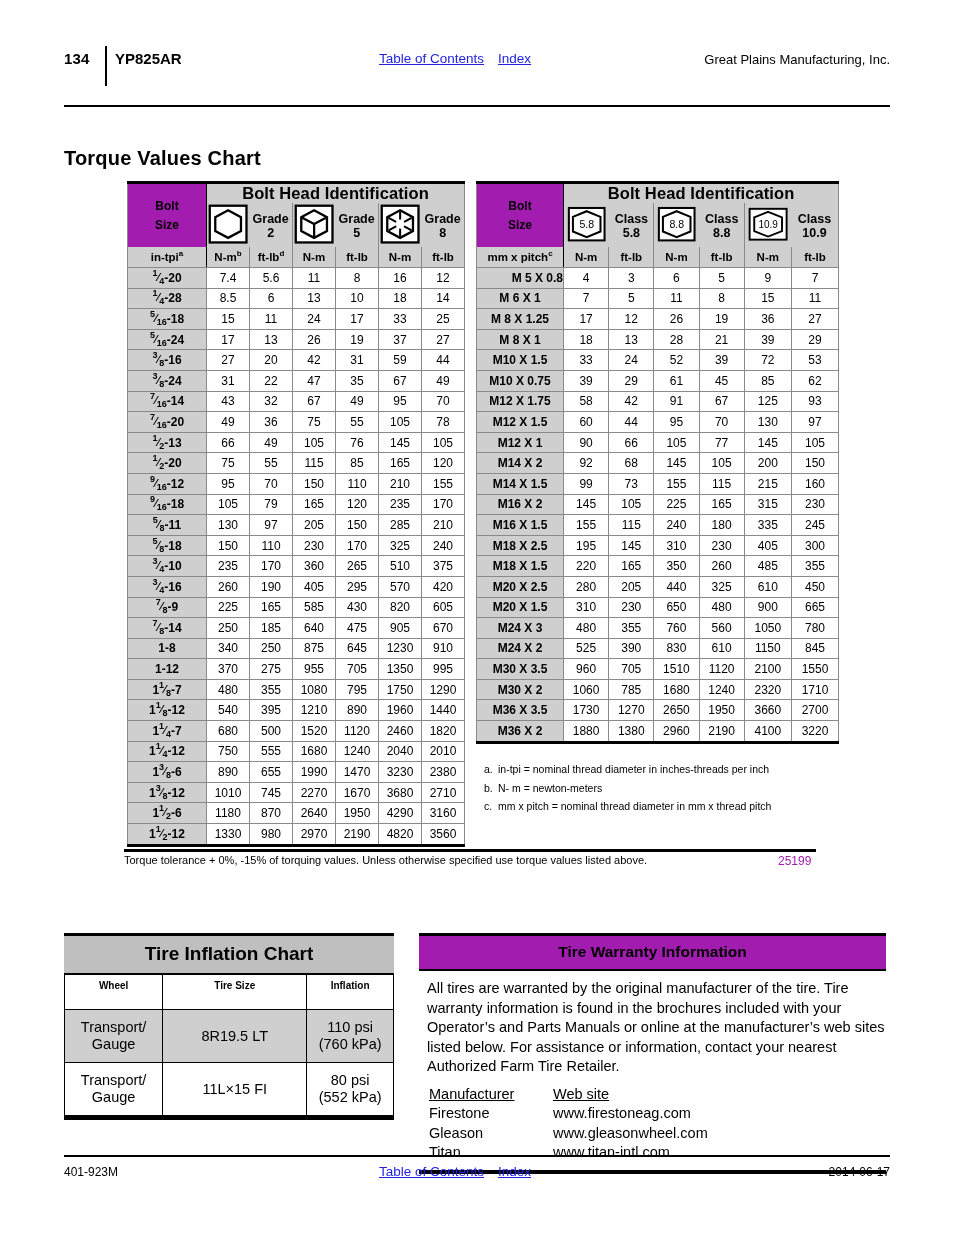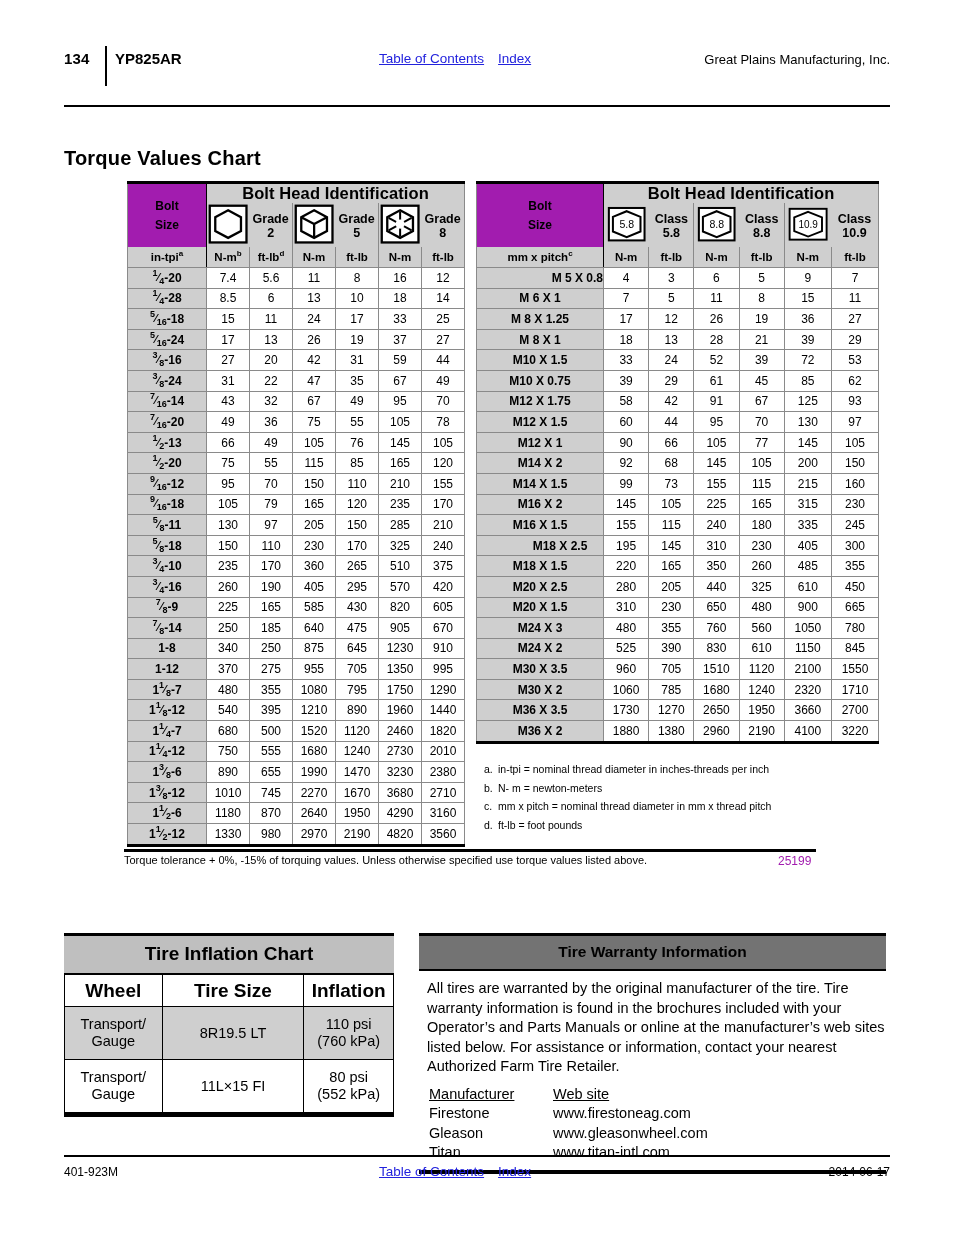--- a/index.html
+++ b/index.html
@@ -57,31 +57,31 @@
   .tol-line{position:absolute;left:124px;top:849px;width:692px;height:2.5px;background:#000;}
   .tol-text{position:absolute;left:124px;top:854px;font-size:11px;}
   .tol-code{position:absolute;left:778px;top:854px;font-size:12px;color:#a21caf;}
 
   
   .tic{position:absolute;left:64px;top:933px;width:330px;}
   .tic-topbar{height:3px;background:#000;}
   .tic-title{background:#bfbfbf;text-align:center;font-size:19px;font-weight:bold;padding:7px 0 8px;}
   .tic-tbl{border-collapse:collapse;width:330px;font-size:14.5px;}
   .tic-tbl td,.tic-tbl th{border:1px solid #000;text-align:center;padding:4px 2px;}
-  .tic-tbl thead th{font-weight:bold;font-size:19px;border-top:2px solid #000;padding:5px 2px 4px;margin-top:39px;}
+  .tic-tbl thead th{font-weight:bold;font-size:10px;border-top:2px solid #000;padding:5px 2px 18px;margin-top:39px;}
   .tic-tbl tbody td{line-height:17px;}
   .tic-r1 td{background:#cfcfcf;height:44px;}
   .tic-r2 td{background:#ffffff;height:44px;}
   .tic-botbar{height:4px;background:#000;}
   .c-wheel{width:96px;} .c-size{width:148px;} .c-infl{width:86px;}
 
   
   .twi{position:absolute;left:419px;top:933px;width:467px;}
   .twi-topbar{height:3px;background:#000;}
-  .twi-title{background:#737373;text-align:center;font-size:15.5px;font-weight:bold;padding:7px 0 8px;border-bottom:2px solid #000;}
+  .twi-title{background:#a21caf;text-align:center;font-size:15.5px;font-weight:bold;padding:7px 0 8px;border-bottom:2px solid #000;}
   .twi-body{font-size:14.5px;line-height:19.6px;padding:8px 0 0 8px;}
   .twi-tbl{margin-top:7px;font-size:14.5px;line-height:17.5px;}
   .twi-tbl td{padding:0;vertical-align:top;}
   .twi-col1{width:122px;}
   .u{text-decoration:underline;}
   .twi-botbar{height:4px;background:#000;margin-top:6px;}
 
   
   .ftr-line{position:absolute;left:64px;top:1155px;width:826px;height:2px;background:#000;}
   .ftr{position:absolute;left:64px;top:1163px;width:826px;height:24px;font-size:12px;}
@@ -374,21 +374,21 @@
           <td class="val">1120</td>
           <td class="val vsep">2460</td>
           <td class="val">1820</td>
         </tr>
         <tr>
           <td class="sz">1<span class="frac"><span class="n">1</span><span class="s">⁄</span><span class="d">4</span></span>-12</td>
           <td class="val">750</td>
           <td class="val">555</td>
           <td class="val vsep">1680</td>
           <td class="val">1240</td>
-          <td class="val vsep">2730</td>
+          <td class="val vsep">2040</td>
           <td class="val">2010</td>
         </tr>
         <tr>
           <td class="sz">1<span class="frac"><span class="n">3</span><span class="s">⁄</span><span class="d">8</span></span>-6</td>
           <td class="val">890</td>
           <td class="val">655</td>
           <td class="val vsep">1990</td>
           <td class="val">1470</td>
           <td class="val vsep">3230</td>
           <td class="val">2380</td>
@@ -587,21 +587,21 @@
         <tr>
           <td class="sz" style="width: 86px;">M16 X 1.5</td>
           <td class="val">155</td>
           <td class="val">115</td>
           <td class="val vsep">240</td>
           <td class="val">180</td>
           <td class="val vsep">335</td>
           <td class="val">245</td>
         </tr>
         <tr>
-          <td class="sz" style="width: 86px; padding-left: 40px;">M18 X 2.5</td>
+          <td class="sz" style="width: 86px;">M18 X 2.5</td>
           <td class="val">195</td>
           <td class="val">145</td>
           <td class="val vsep">310</td>
           <td class="val">230</td>
           <td class="val vsep">405</td>
           <td class="val">300</td>
         </tr>
         <tr>
           <td class="sz" style="width: 86px;">M18 X 1.5</td>
           <td class="val">220</td>
@@ -683,21 +683,20 @@
           <td class="val vsep botbar">4100</td>
           <td class="val botbar">3220</td>
         </tr>
       </tbody>
   </table>
 
   <div class="fnotes">
     <div><span class="fn-letter">a.</span><span>in-tpi = nominal thread diameter in inches-threads per inch</span></div>
     <div><span class="fn-letter">b.</span><span>N- m = newton-meters</span></div>
     <div><span class="fn-letter">c.</span><span>mm x pitch = nominal thread diameter in mm x thread  pitch</span></div>
-    <div><span class="fn-letter">d.</span><span>ft-lb = foot pounds</span></div>
   </div>
 
   <div class="tol-line"></div>
   <div class="tol-text">Torque tolerance + 0%, -15% of torquing values. Unless otherwise specified use torque values listed above.</div>
   <div class="tol-code">25199</div>
 
   <div class="tic">
     <div class="tic-topbar"></div>
     <div class="tic-title">Tire Inflation Chart</div>
     <table class="tic-tbl">

